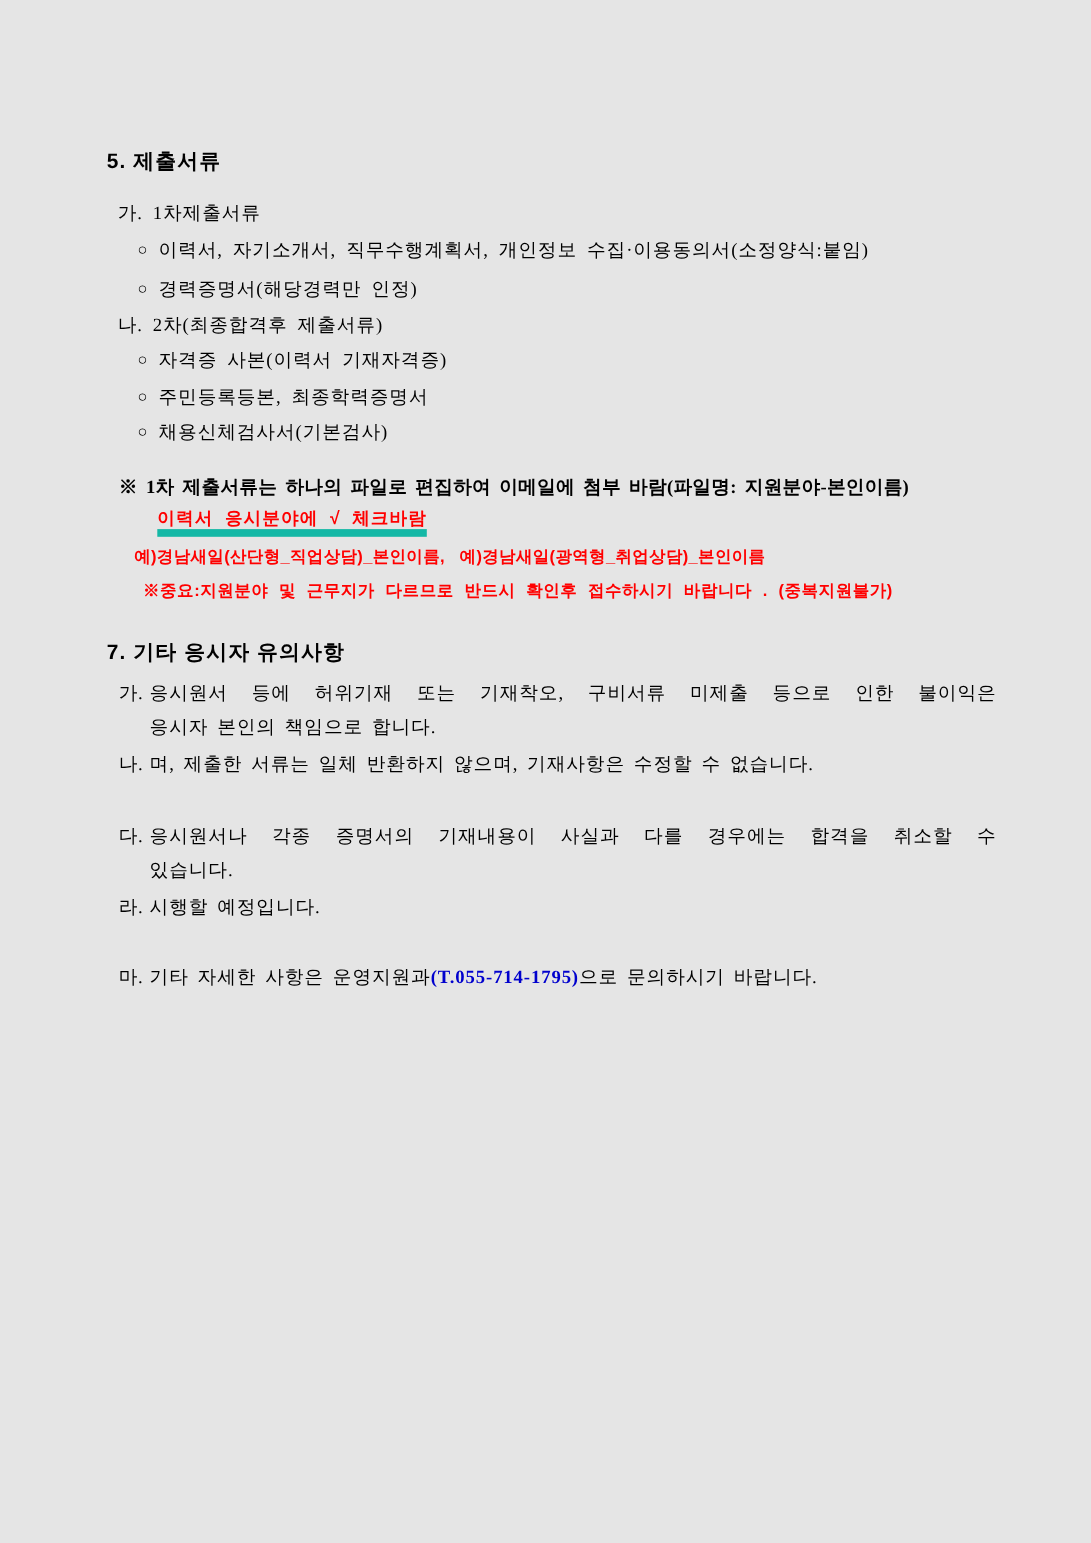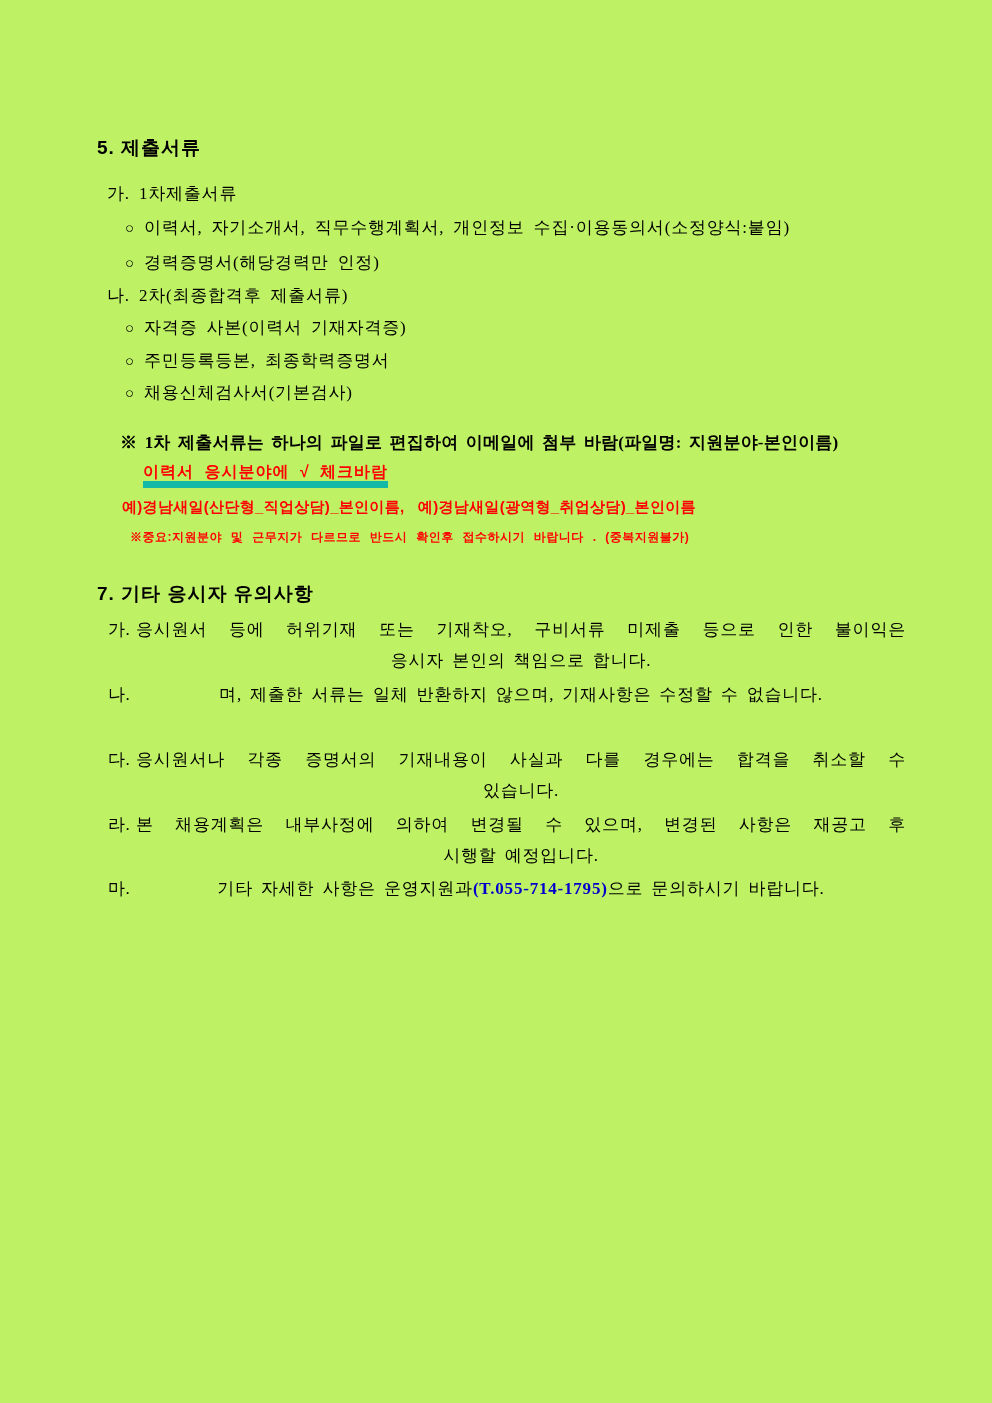--- a/index.html
+++ b/index.html
@@ -1,20 +1,20 @@
 <!DOCTYPE html>
 <html><head>
 <meta charset="utf-8">
 <style>
   html, body { margin: 0; padding: 0; background: #ffffff; }
   .page {
     position: relative;
     width: 992px;
     height: 1403px;
-    background: #bef264;
+    background: #e5e5e5;
     font-family: "Liberation Serif", serif;
     color: #000000;
     overflow: hidden;
   }
   .abs { position: absolute; }
 
   .sec-title {
     font-family: "Liberation Sans", sans-serif;
     font-weight: bold;
     font-size: 19px;
@@ -64,42 +64,42 @@
     font-family: "Liberation Sans", sans-serif;
     font-weight: bold;
     font-size: 15px;
     line-height: 21px;
     letter-spacing: 0.3px;
     white-space: pre-wrap;
   }
   .note-important {
     font-family: "Liberation Sans", sans-serif;
     font-weight: bold;
-    font-size: 12px;
+    font-size: 15px;
     line-height: 21px;
     letter-spacing: 0.5px;
     word-spacing: 5px;
     white-space: nowrap;
   }
 
   .para { display: flex; }
   .para-label {
     flex: 0 0 28px;
     font-size: 17px;
     line-height: 31px;
     letter-spacing: 0.5px;
   }
   .para-body {
     width: 770px;
     font-size: 17px;
     line-height: 31px;
     letter-spacing: 0.8px;
   }
   .jline { text-align: justify; text-align-last: justify; }
-  .lline { text-align: center; word-spacing: 3px; }
+  .lline { text-align: left; word-spacing: 3px; }
   .phone-num { font-weight: bold; }
 </style>
 </head>
 <body>
 
 <div class="page">
 
   <h1 class="sec-title abs" style="top:136px; left:97px;">5. 제출서류</h1>
 
   <div class="body-line abs" style="top:182px; left:107px;">가. 1차제출서류</div>
@@ -124,21 +124,21 @@
   <div class="bullet-line abs" style="top:349px; left:125px;">
     <span class="bullet-glyph">○</span>
     <span class="body-line">주민등록등본, 최종학력증명서</span>
   </div>
 
   <div class="bullet-line abs" style="top:381px; left:125px;">
     <span class="bullet-glyph">○</span>
     <span class="body-line">채용신체검사서(기본검사)</span>
   </div>
 
-  <div class="note-attach abs" style="top:431px; left:120px;">※ 1차 제출서류는 하나의 파일로 편집하여 이메일에 첨부 바람(파일명: 지원분야-본인이름)</div>
+  <div class="note-attach abs" style="top:431px; left:108px;">※ 1차 제출서류는 하나의 파일로 편집하여 이메일에 첨부 바람(파일명: 지원분야-본인이름)</div>
 
   <div class="note-check abs" style="top:461px; left:143px; color:#ff0000;">
     <span class="underlined">이력서 응시분야에 √ 체크바람</span>
   </div>
 
   <div class="note-examples abs" style="top:496px; left:122px; color:#ff0000;">예)경남새일(산단형_직업상담)_본인이름,   예)경남새일(광역형_취업상담)_본인이름</div>
 
   <div class="note-important abs" style="top:527px; left:130px; color:#ff0000;">※중요:지원분야 및 근무지가 다르므로 반드시 확인후 접수하시기 바랍니다 . (중복지원불가)</div>
 
   <h1 class="sec-title abs" style="top:582px; left:97px;">7. 기타 응시자 유의사항</h1>
@@ -162,21 +162,20 @@
     <span class="para-label">다.</span>
     <div class="para-body">
       <div class="jline">응시원서나 각종 증명서의 기재내용이 사실과 다를 경우에는 합격을 취소할 수</div>
       <div class="lline">있습니다.</div>
     </div>
   </div>
 
   <div class="para abs" style="top:809px; left:108px;">
     <span class="para-label">라.</span>
     <div class="para-body">
-      <div class="jline">본 채용계획은 내부사정에 의하여 변경될 수 있으며, 변경된 사항은 재공고 후</div>
       <div class="lline">시행할 예정입니다.</div>
     </div>
   </div>
 
   <div class="para abs" style="top:873px; left:108px;">
     <span class="para-label">마.</span>
     <div class="para-body">
       <div class="lline">
         <span>기타 자세한 사항은 운영지원과</span><span class="phone-num" style="color:#0000cd;">(T.055-714-1795)</span><span>으로 문의하시기 바랍니다.</span>
       </div>

